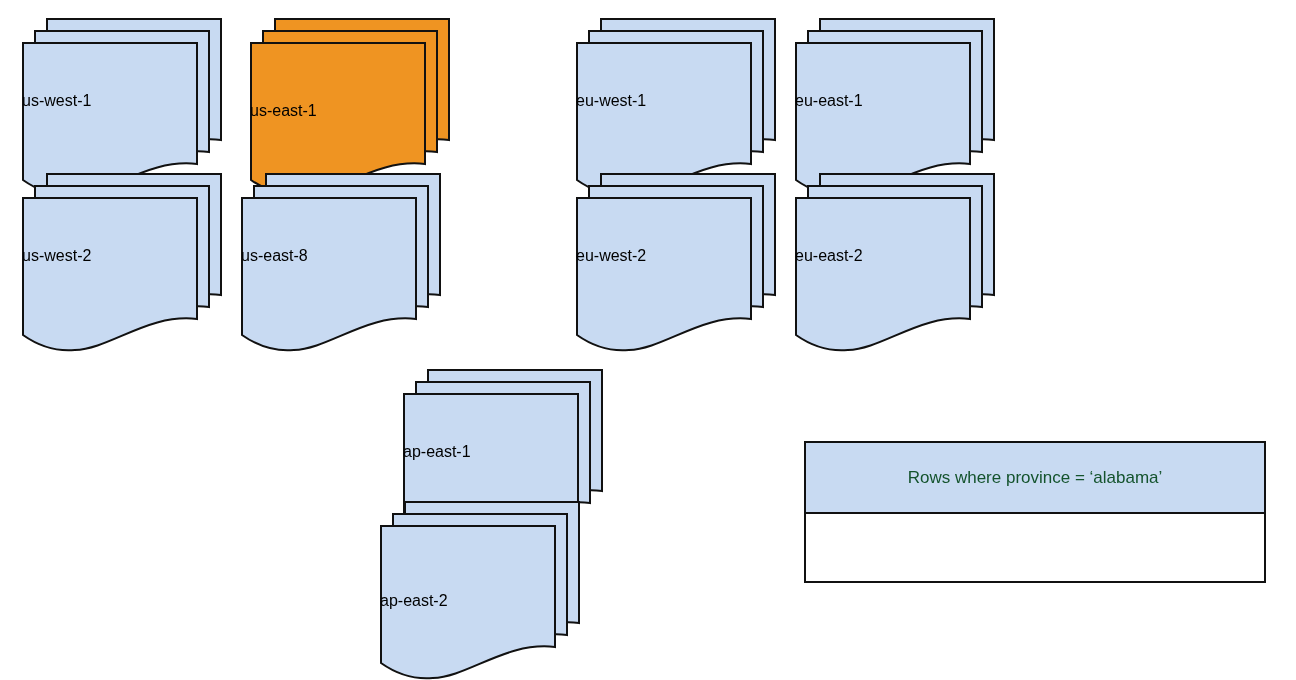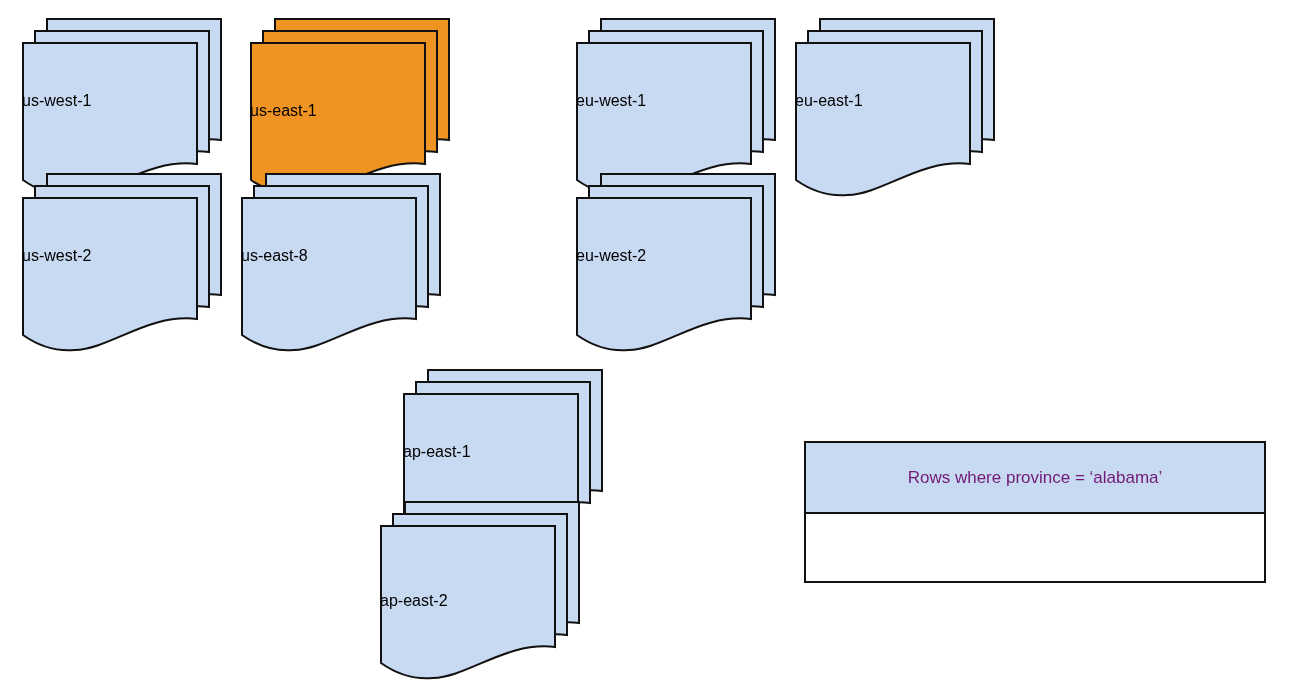--- a/index.html
+++ b/index.html
@@ -42,21 +42,21 @@
     box-sizing: border-box;
     border: 2px solid #111111;
   }
   .legend-row {
     box-sizing: border-box;
     display: flex;
     align-items: center;
     justify-content: center;
     font-family: "Liberation Sans", sans-serif;
     font-size: 17px;
-    color: #701a75;
+    color: #14532d;
   }
   .legend-row.top {
     border-bottom: 2px solid #111111;
   }
 </style>
 </head>
 <body>
 
 <div id="canvas">
     <div class="doc-stack" style="left: 21px; top: 17px; width: 204px; height: 182px;">
@@ -150,20 +150,34 @@
         </g>
         <g transform="translate(13,13)">
           <path d="M 1 1 L 175 1 L 175 122 C 126.72 116, 88 152, 52.8 153 C 29.92 155, 12.32 146, 1 138 Z" fill="#c8daf2" stroke="#111111" stroke-width="2" stroke-linejoin="miter"></path>
         </g>
         <g transform="translate(1,25)">
           <path d="M 1 1 L 175 1 L 175 122 C 126.72 116, 88 152, 52.8 153 C 29.92 155, 12.32 146, 1 138 Z" fill="#c8daf2" stroke="#111111" stroke-width="2" stroke-linejoin="miter"></path>
         </g>
       </svg>
       <div class="doc-label" style="left: 1px; top: 75px; width: 176px;">eu-west-2</div>
     </div>
+    <div class="doc-stack" style="left: 794px; top: 172px; width: 204px; height: 182px;">
+      <svg width="204" height="182" viewBox="0 0 204 182">
+        <g transform="translate(25,1)">
+          <path d="M 1 1 L 175 1 L 175 122 C 126.72 116, 88 152, 52.8 153 C 29.92 155, 12.32 146, 1 138 Z" fill="#c8daf2" stroke="#111111" stroke-width="2" stroke-linejoin="miter"></path>
+        </g>
+        <g transform="translate(13,13)">
+          <path d="M 1 1 L 175 1 L 175 122 C 126.72 116, 88 152, 52.8 153 C 29.92 155, 12.32 146, 1 138 Z" fill="#c8daf2" stroke="#111111" stroke-width="2" stroke-linejoin="miter"></path>
+        </g>
+        <g transform="translate(1,25)">
+          <path d="M 1 1 L 175 1 L 175 122 C 126.72 116, 88 152, 52.8 153 C 29.92 155, 12.32 146, 1 138 Z" fill="#c8daf2" stroke="#111111" stroke-width="2" stroke-linejoin="miter"></path>
+        </g>
+      </svg>
+      <div class="doc-label" style="left: 1px; top: 75px; width: 176px;">eu-east-2</div>
+    </div>
     <div class="doc-stack" style="left: 402px; top: 368px; width: 204px; height: 182px;">
       <svg width="204" height="182" viewBox="0 0 204 182">
         <g transform="translate(25,1)">
           <path d="M 1 1 L 175 1 L 175 122 C 126.72 116, 88 152, 52.8 153 C 29.92 155, 12.32 146, 1 138 Z" fill="#c8daf2" stroke="#111111" stroke-width="2" stroke-linejoin="miter"></path>
         </g>
         <g transform="translate(13,13)">
           <path d="M 1 1 L 175 1 L 175 122 C 126.72 116, 88 152, 52.8 153 C 29.92 155, 12.32 146, 1 138 Z" fill="#c8daf2" stroke="#111111" stroke-width="2" stroke-linejoin="miter"></path>
         </g>
         <g transform="translate(1,25)">
           <path d="M 1 1 L 175 1 L 175 122 C 126.72 116, 88 152, 52.8 153 C 29.92 155, 12.32 146, 1 138 Z" fill="#c8daf2" stroke="#111111" stroke-width="2" stroke-linejoin="miter"></path>

